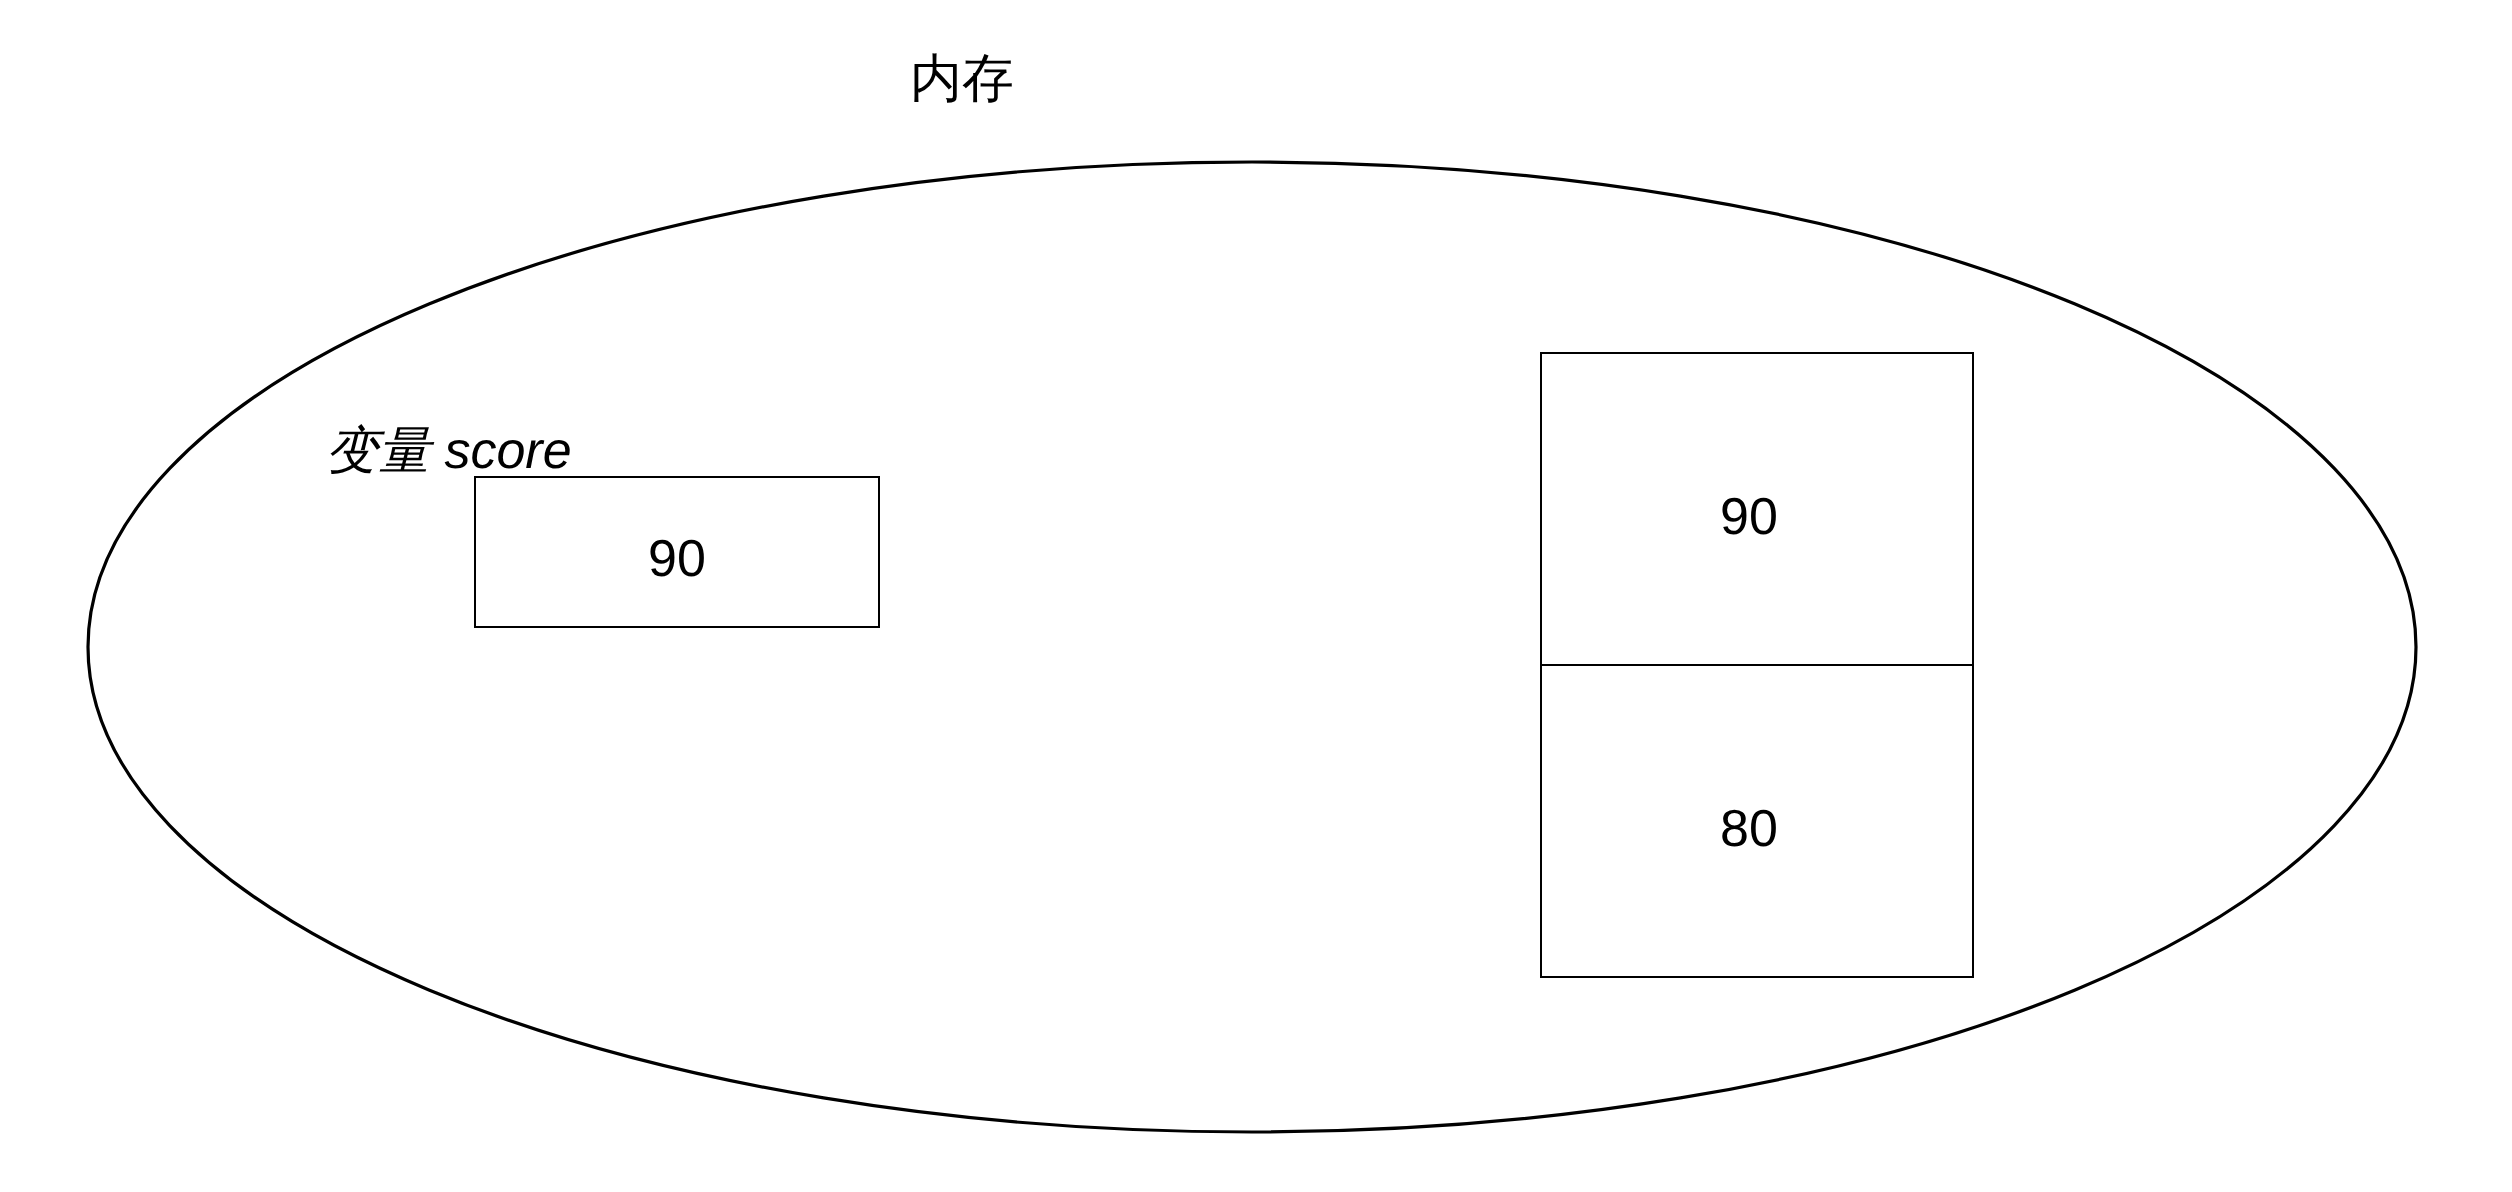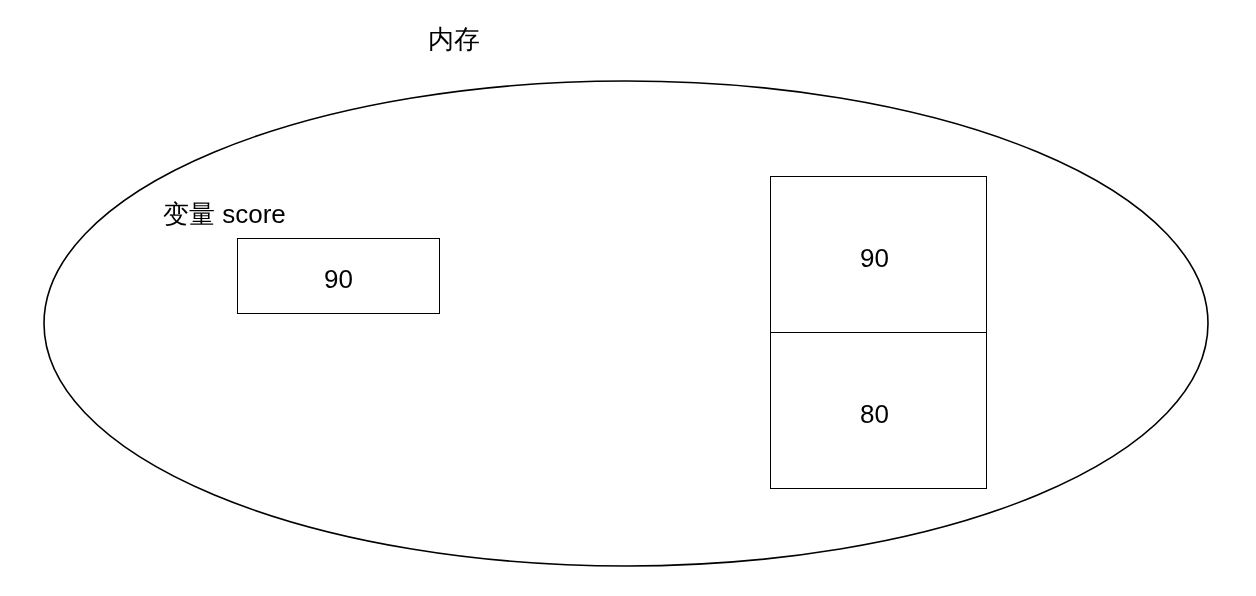--- a/index.html
+++ b/index.html
@@ -26,26 +26,27 @@
     height: 596px;
   }
   .label {
     position: absolute;
     font-size: 26px;
     line-height: 1;
     white-space: nowrap;
     color: #000000;
   }
   #memory-title {
-    left: 428px;
+    left: 455px;
     top: 26px;
   }
   #variable-label {
     left: 163px;
-    top: 201px;
+    top: 212px;
+    font-style: italic;
   }
   #array-label {
     left: 700px;
     top: 136px;
   }
   #variable-box {
     position: absolute;
     left: 237px;
     top: 238px;
     width: 203px;

